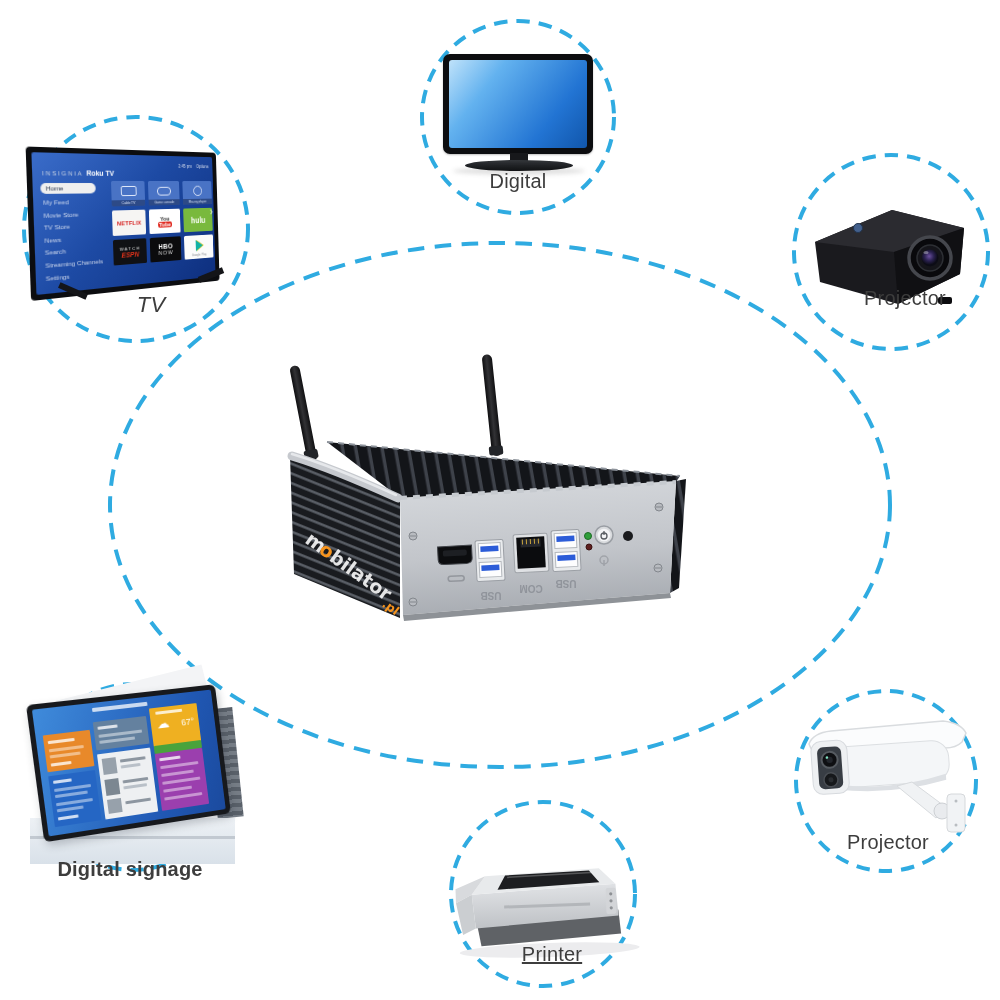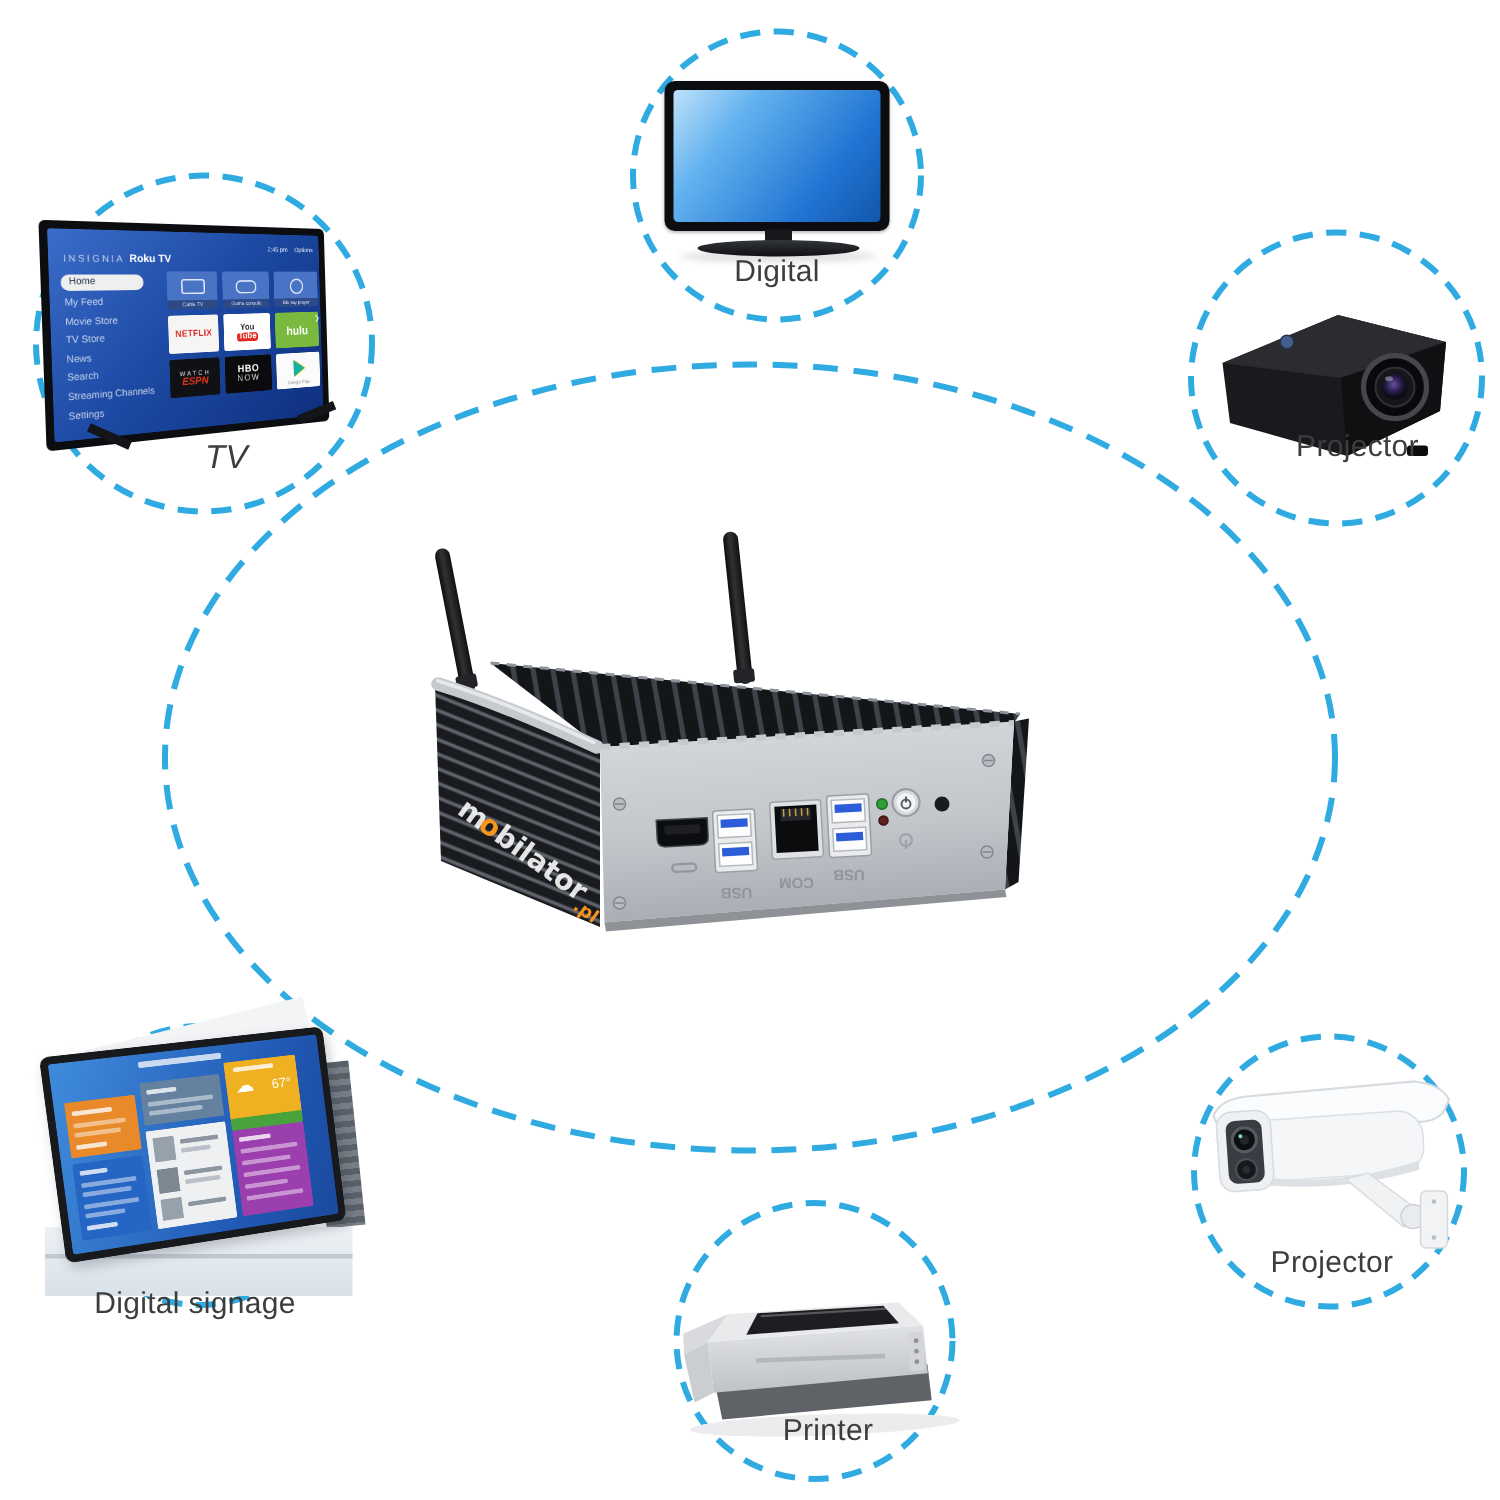--- a/index.html
+++ b/index.html
@@ -403,17 +403,17 @@
     <polygon points="102,88 117,84 152,110 141,120" fill="#f0f2f4" stroke="#d8dbde"></polygon>
     <circle cx="147" cy="113" r="8" fill="#e9ebee" stroke="#cdd0d4"></circle>
     <rect x="152" y="96" width="18" height="38" rx="4" fill="#f1f3f5" stroke="#d5d8db"></rect>
     <circle cx="161" cy="103" r="1.5" fill="#b9bdc1"></circle>
     <circle cx="161" cy="127" r="1.5" fill="#b9bdc1"></circle>
   </svg>
 
   <div class="node-label" id="label-tv" style="left:151px;top:292px;font-style:italic;">TV</div>
   <div class="node-label" style="left:518px;top:170px;">Digital</div>
   <div class="node-label" style="left:905px;top:287px;">Projector</div>
-  <div class="node-label" style="left:130px;top:858px;">Digital signage</div>
-  <div class="node-label" style="left:552px;top:943px;">Printer</div>
+  <div class="node-label" style="left:130px;top:858px;font-weight:bold;">Digital signage</div>
+  <div class="node-label" style="left:552px;top:943px;text-decoration:underline;">Printer</div>
   <div class="node-label" style="left:888px;top:831px;">Projector</div>
 
 </div>
 
 </body></html>

